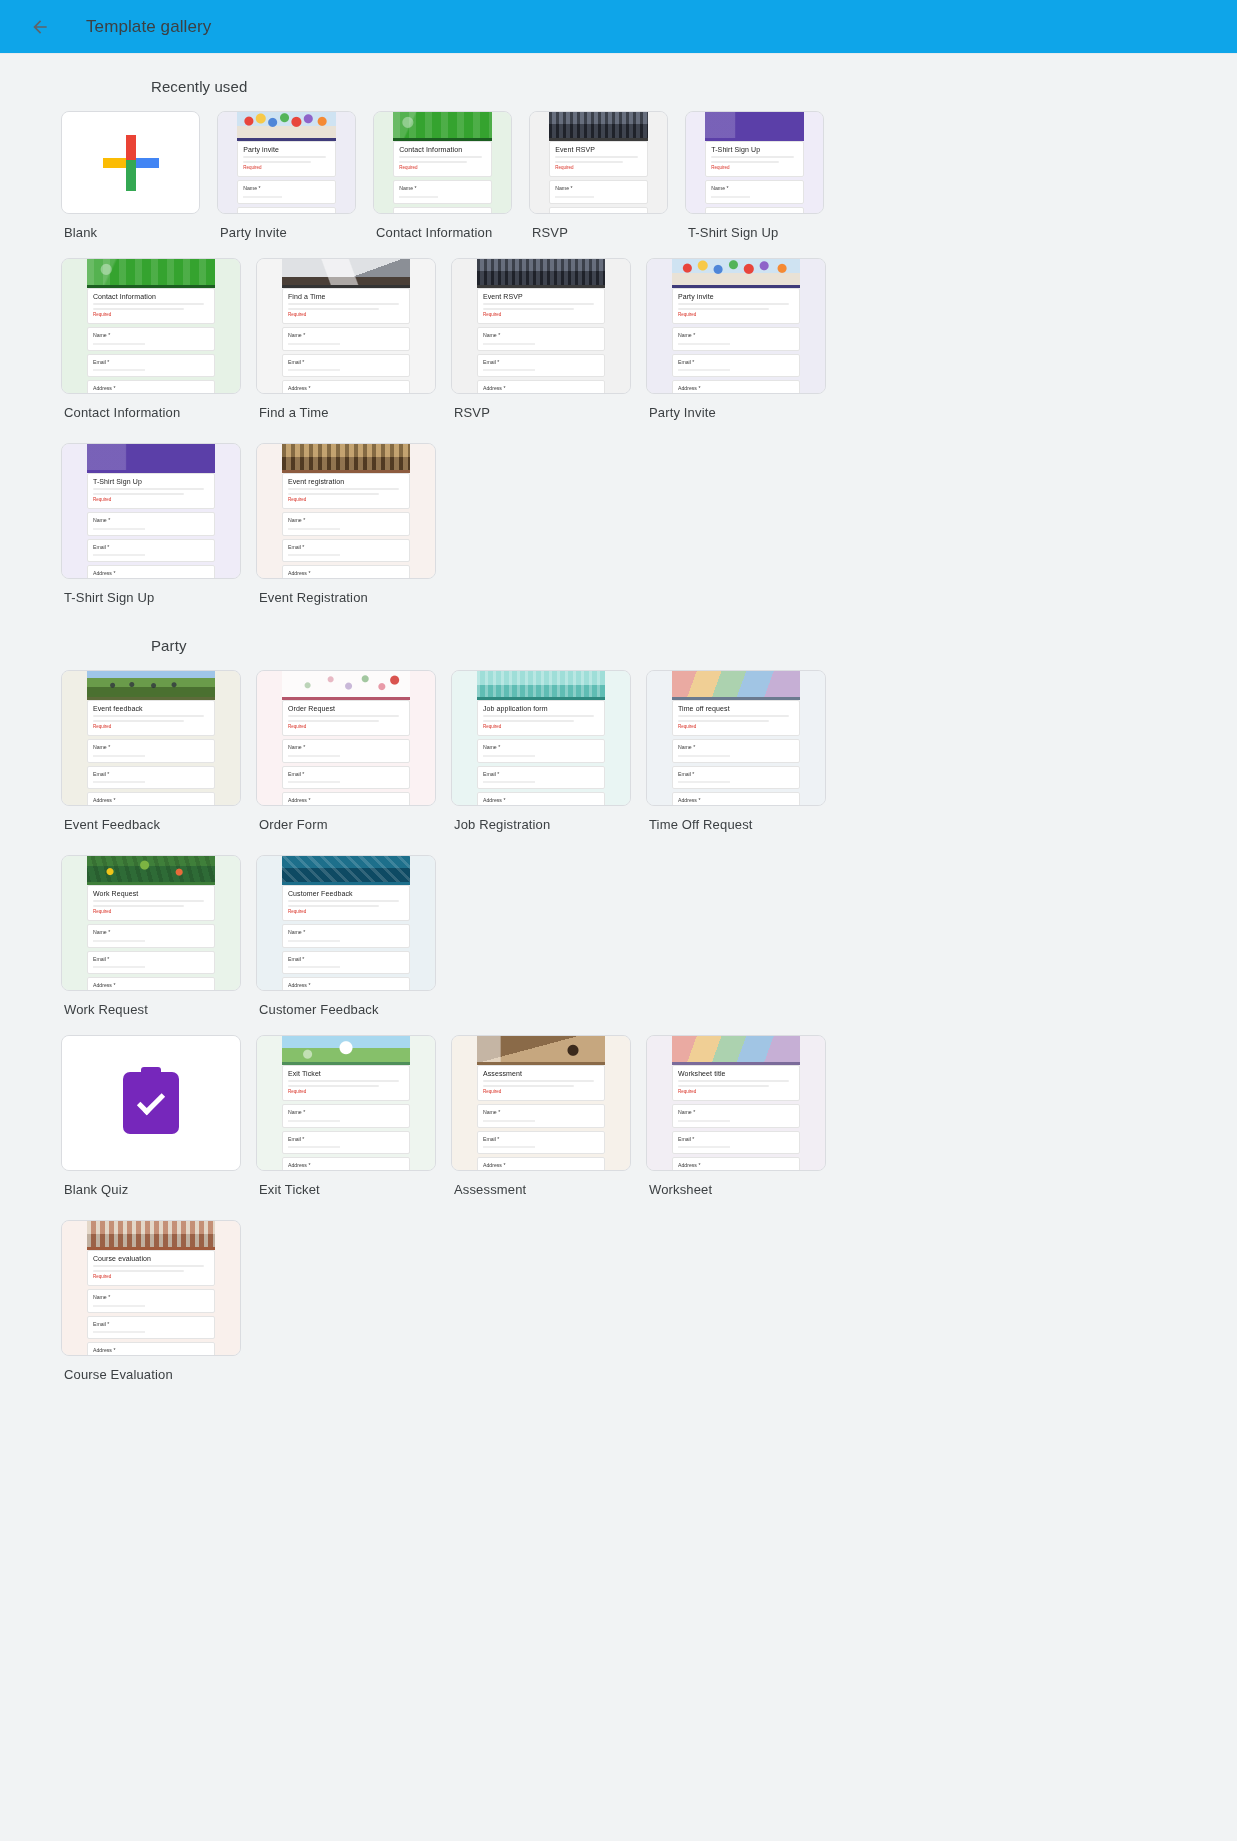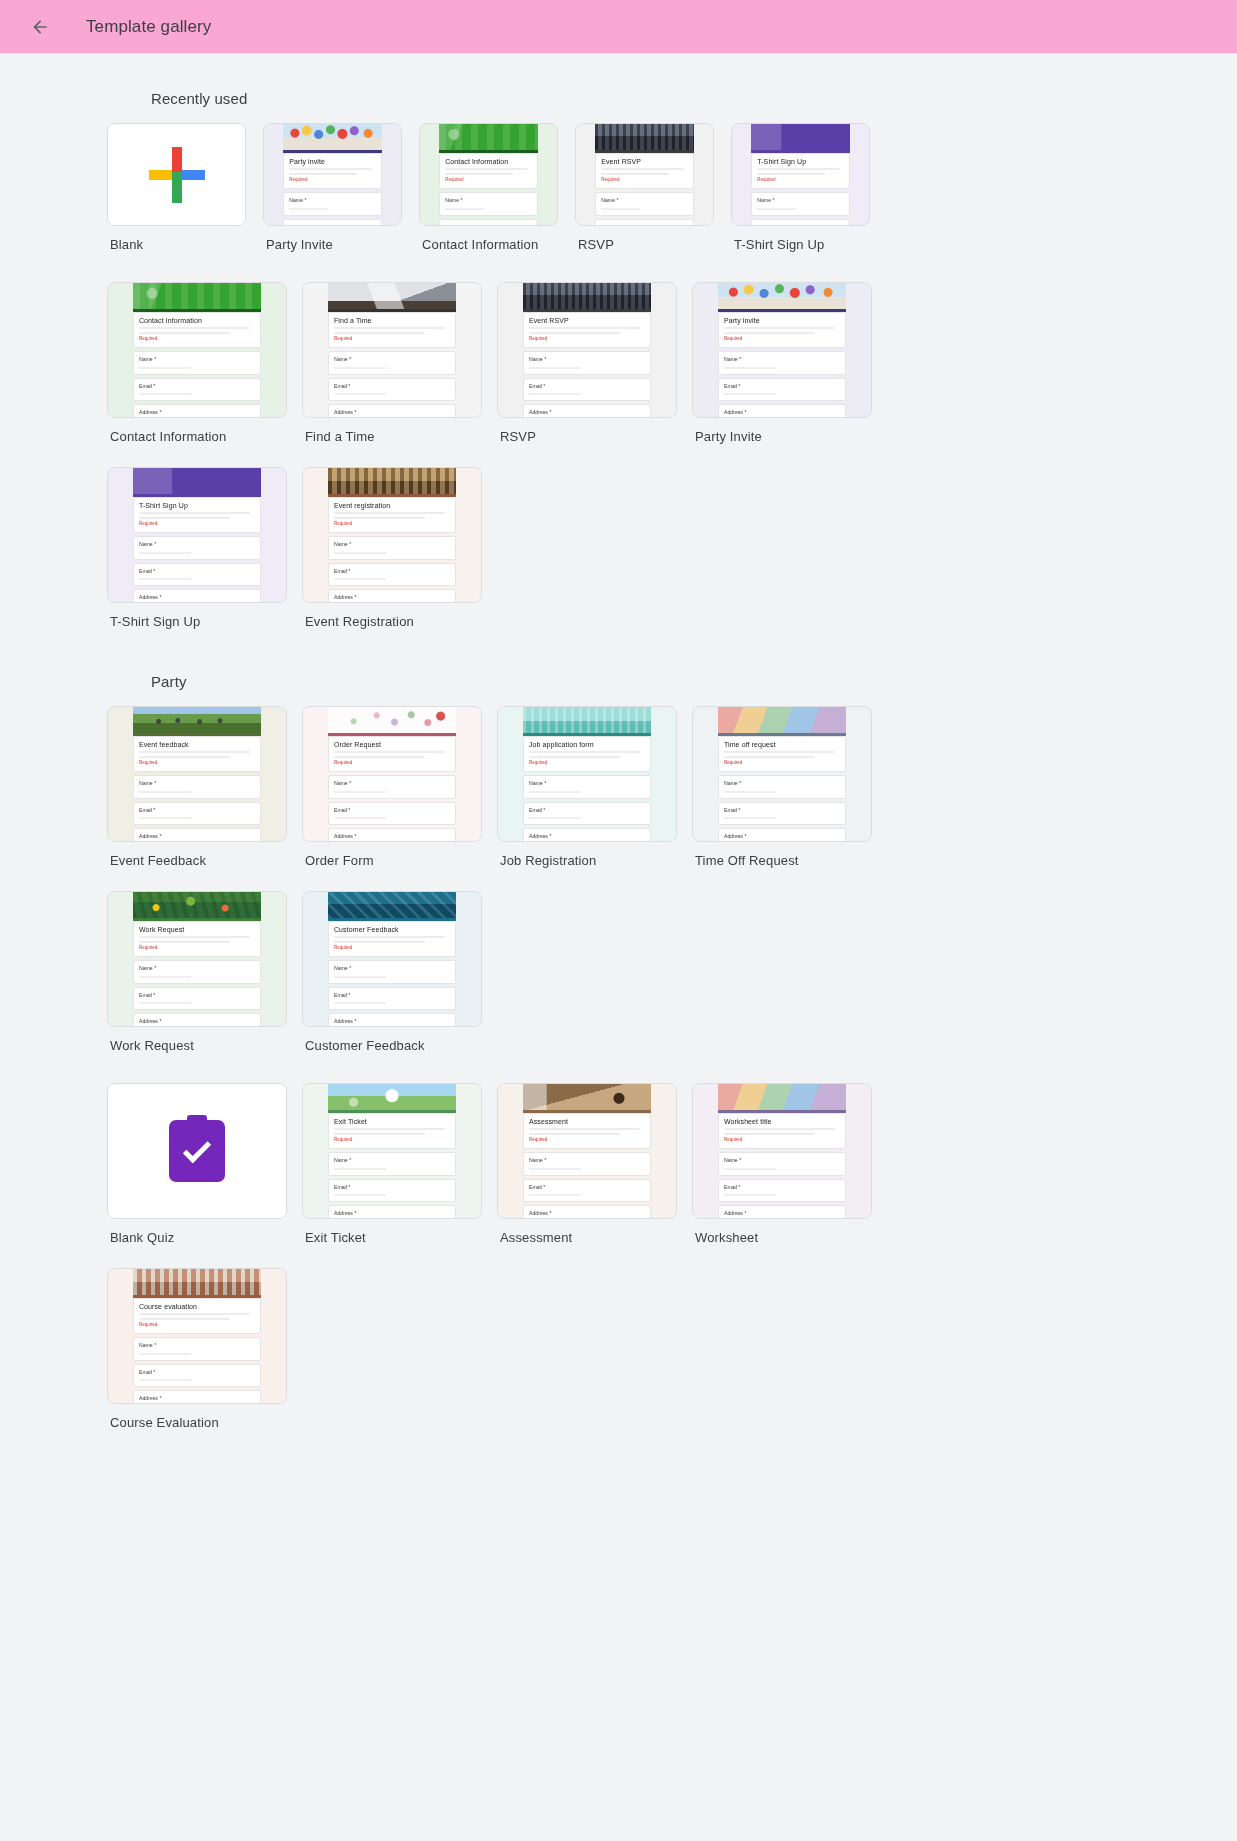--- a/index.html
+++ b/index.html
@@ -5,45 +5,45 @@
   * { box-sizing: border-box; margin: 0; padding: 0; }
   html, body {
     width: 1237px; height: 1841px;
     background: #f1f3f4;
     font-family: "Liberation Sans", sans-serif;
     overflow: hidden;
   }
 
   
   .header {
-    height: 54px; background: #f9a8d4;
+    height: 54px; background: #0ea5e9;
     display: flex; align-items: center;
     padding-left: 20px;
     border-bottom: 1px solid #e8eaed;
     position: relative; z-index: 5;
   }
   .back-btn {
     width: 40px; height: 40px; border-radius: 50%;
     display: flex; align-items: center; justify-content: center;
     cursor: pointer; border: none; background: transparent;
   }
   .header-title {
     font-size: 17px; color: #3c4043; margin-left: 26px;
     font-weight: 400; letter-spacing: .1px;
   }
 
   
   .gallery { padding: 0 0 40px 0; height: 1787px; overflow: hidden; }
-  .section { padding-top: 22px; }
+  .section { padding-top: 10px; }
   .section-title {
     font-size: 15px; color: #3c4043; font-weight: 400;
     margin: 14px 0 16px 151px; letter-spacing: .1px;
   }
   .row {
-    display: flex; margin-left: 107px; gap: 15px;
+    display: flex; margin-left: 61px; gap: 15px;
     flex-wrap: wrap; width: 800px;
   }
   .cell { width: 180px; margin-bottom: 8px; }
   .card {
     width: 180px; height: 136px;
     border: 1px solid #dadce0; border-radius: 8px;
     overflow: hidden; cursor: pointer; position: relative;
     background: #fff;
   }
   .card-label {

